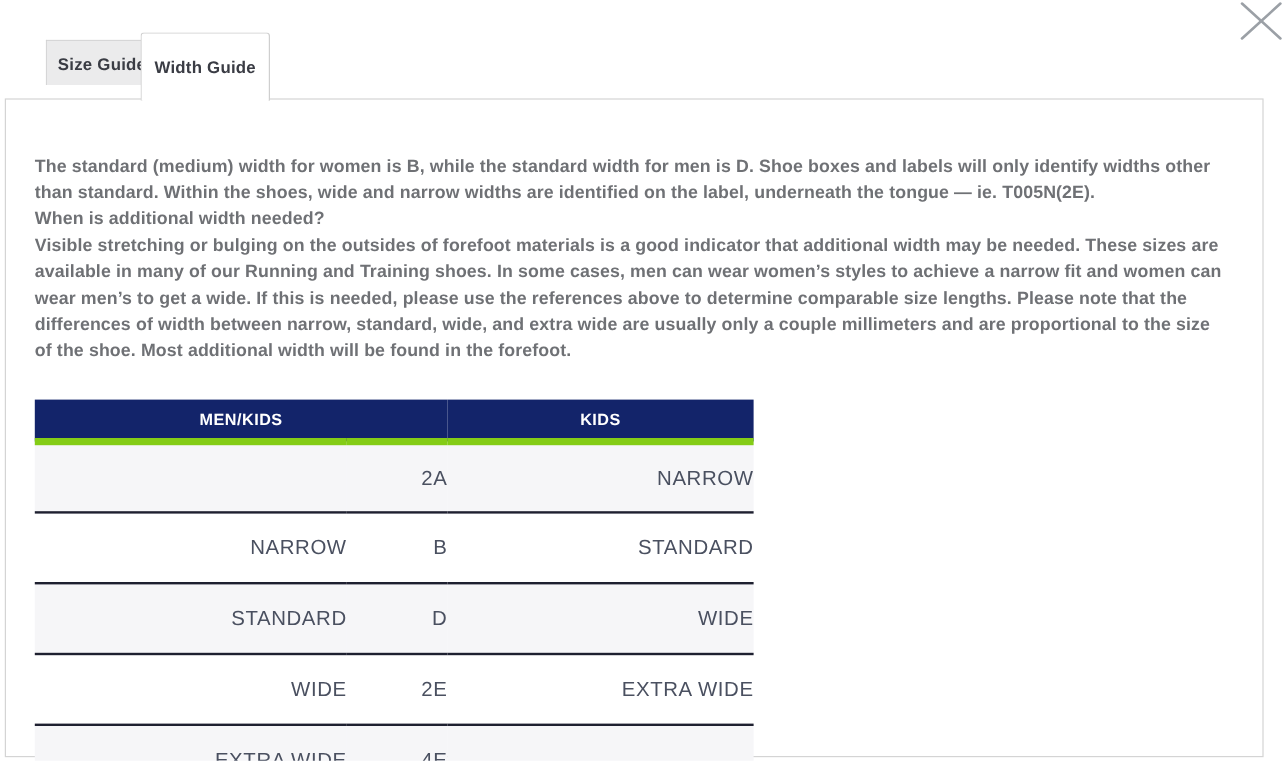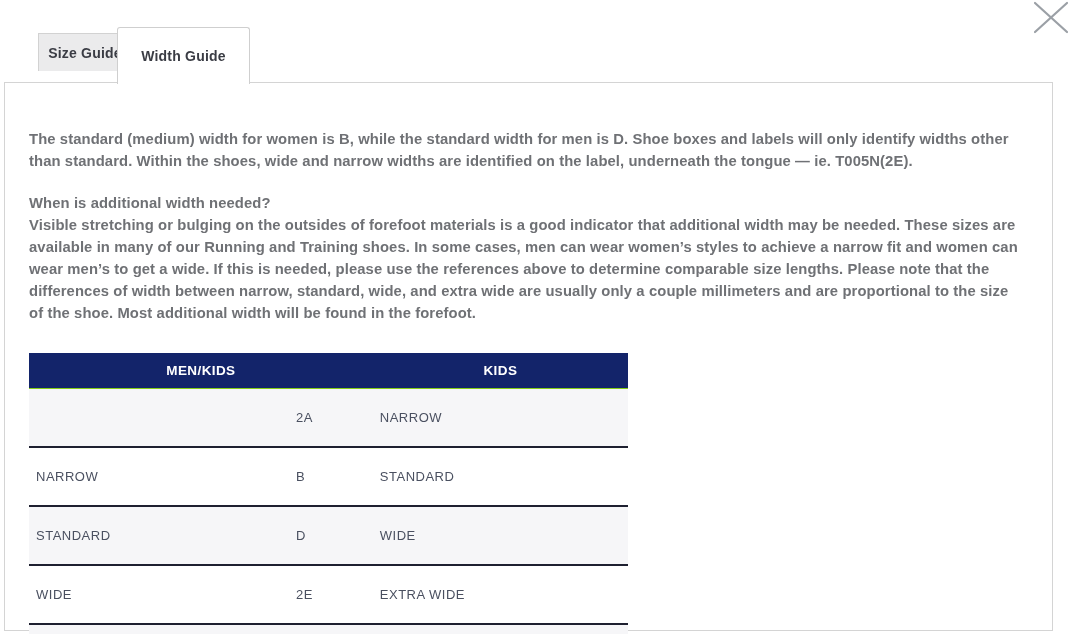--- a/index.html
+++ b/index.html
@@ -30,21 +30,21 @@
     left: 18px; top: 33px; width: 115px; height: 38px;
     background: #ebebec;
     border: 1px solid #d2d2d2;
     border-bottom: none; border-right: none;
     clip-path: polygon(0 0, 100% 0, 76% 100%, 0 100%);
     padding-right: 22px;
     z-index: 2;
     margin-left: 20px;
   }
   .tab-active {
-    left: 117px; top: 27px; width: 133px; height: 57px;
+    left: 117px; top: 27px; width: 108px; height: 57px;
     background: #ffffff;
     border: 1px solid #cfcfcf;
     border-bottom: none;
     border-radius: 3px 3px 0 0;
     z-index: 4;
   }
 
   
   .panel {
     position: absolute;
@@ -55,47 +55,48 @@
     padding: 45px 16px 0 24px;
     z-index: 3;
   }
 
   .copy {
     font-size: 14.8px; line-height: 22px;
     font-weight: 600; color: #6f7175;
     letter-spacing: .1px;
     max-width: 995px;
   }
-  .copy + .copy { margin-top: 20px; }
+  .copy + .copy { }
 
   
   .width-table {
     margin-top: 29px;
     width: 599px;
     border-collapse: collapse;
     table-layout: fixed;
   }
   .width-table thead th {
     background: #13246a;
     color: #ffffff;
     font-size: 13.5px; font-weight: 700;
     letter-spacing: .4px;
     height: 35px;
     text-align: center;
-    border-bottom: 1px solid #84cc16;
+    border-bottom: 6px solid #84cc16;
   }
   .width-table tbody td {
     height: 59px;
-    font-size: 13px;
+    font-size: 17px;
     font-weight: 500;
     color: #4a5060;
     letter-spacing: .5px;
     border-bottom: 2px solid #1e2030;
     padding-left: 7px;
     vertical-align: middle;
+    text-align: right;
   }
   .width-table tbody tr:nth-child(odd) { background: #f6f6f8; }
   .width-table tbody tr:nth-child(even) { background: #ffffff; }
 </style>
 </head>
 <body>
 
 <div class="stage">
 
   <button class="close-btn" aria-label="Close">

